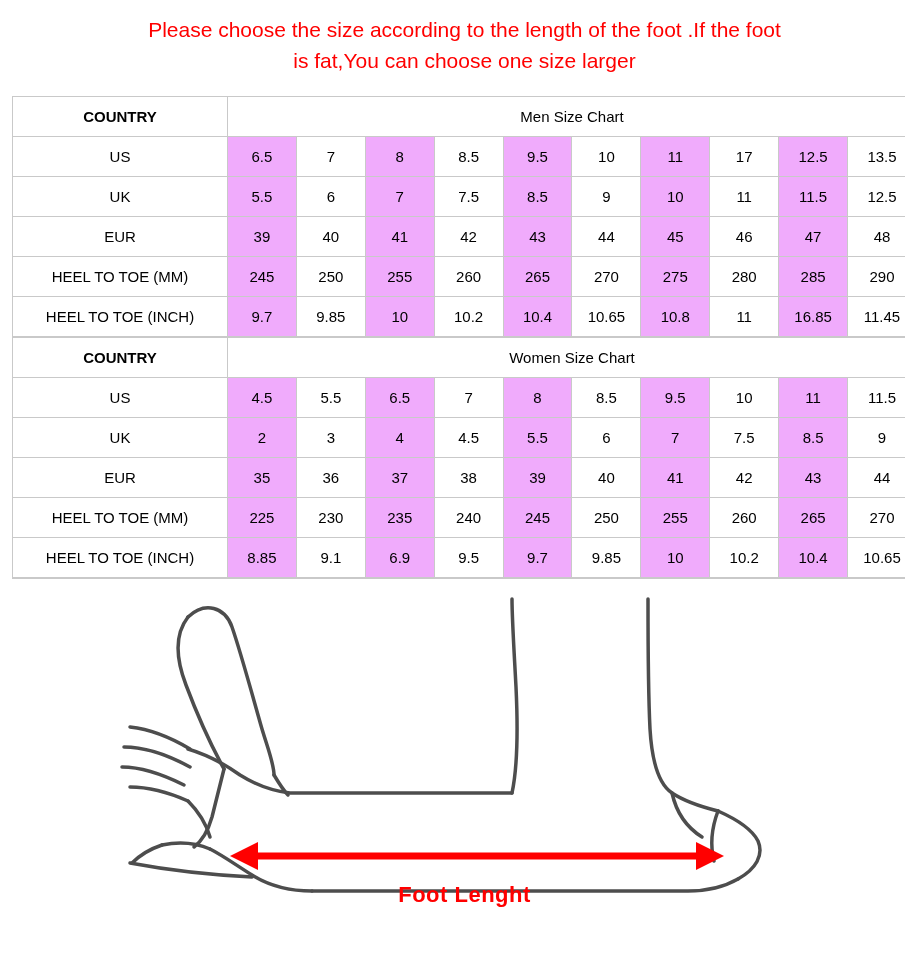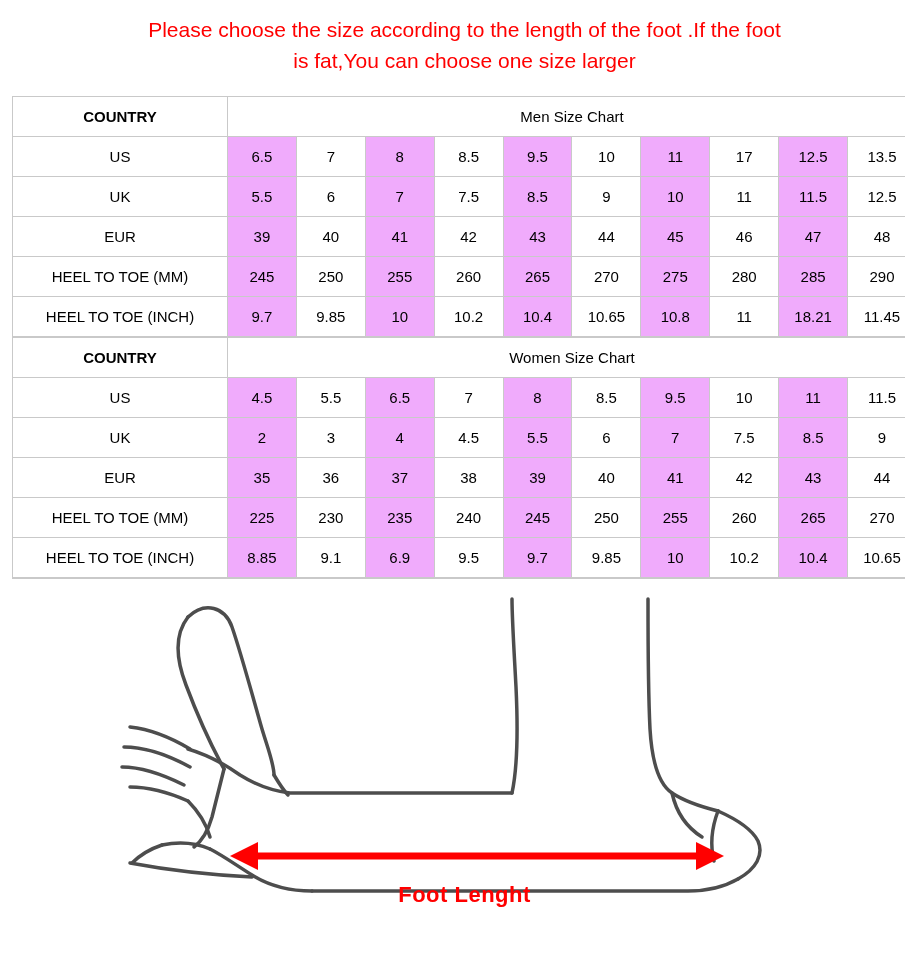--- a/index.html
+++ b/index.html
@@ -172,21 +172,21 @@
       <tr>
         <td class="col-label rowlabel">HEEL TO TOE (INCH)</td>
         <td class="val shade">9.7</td>
         <td class="val">9.85</td>
         <td class="val shade">10</td>
         <td class="val">10.2</td>
         <td class="val shade">10.4</td>
         <td class="val">10.65</td>
         <td class="val shade">10.8</td>
         <td class="val">11</td>
-        <td class="val shade">18.21</td>
+        <td class="val shade">16.85</td>
         <td class="val">11.45</td>
       </tr>
     </tbody>
   </table>
 
   <table class="size-chart">
     <tbody>
       <tr>
         <td class="col-label country-cell">COUNTRY</td>
         <td class="chart-title" colspan="10">Women Size Chart</td>

